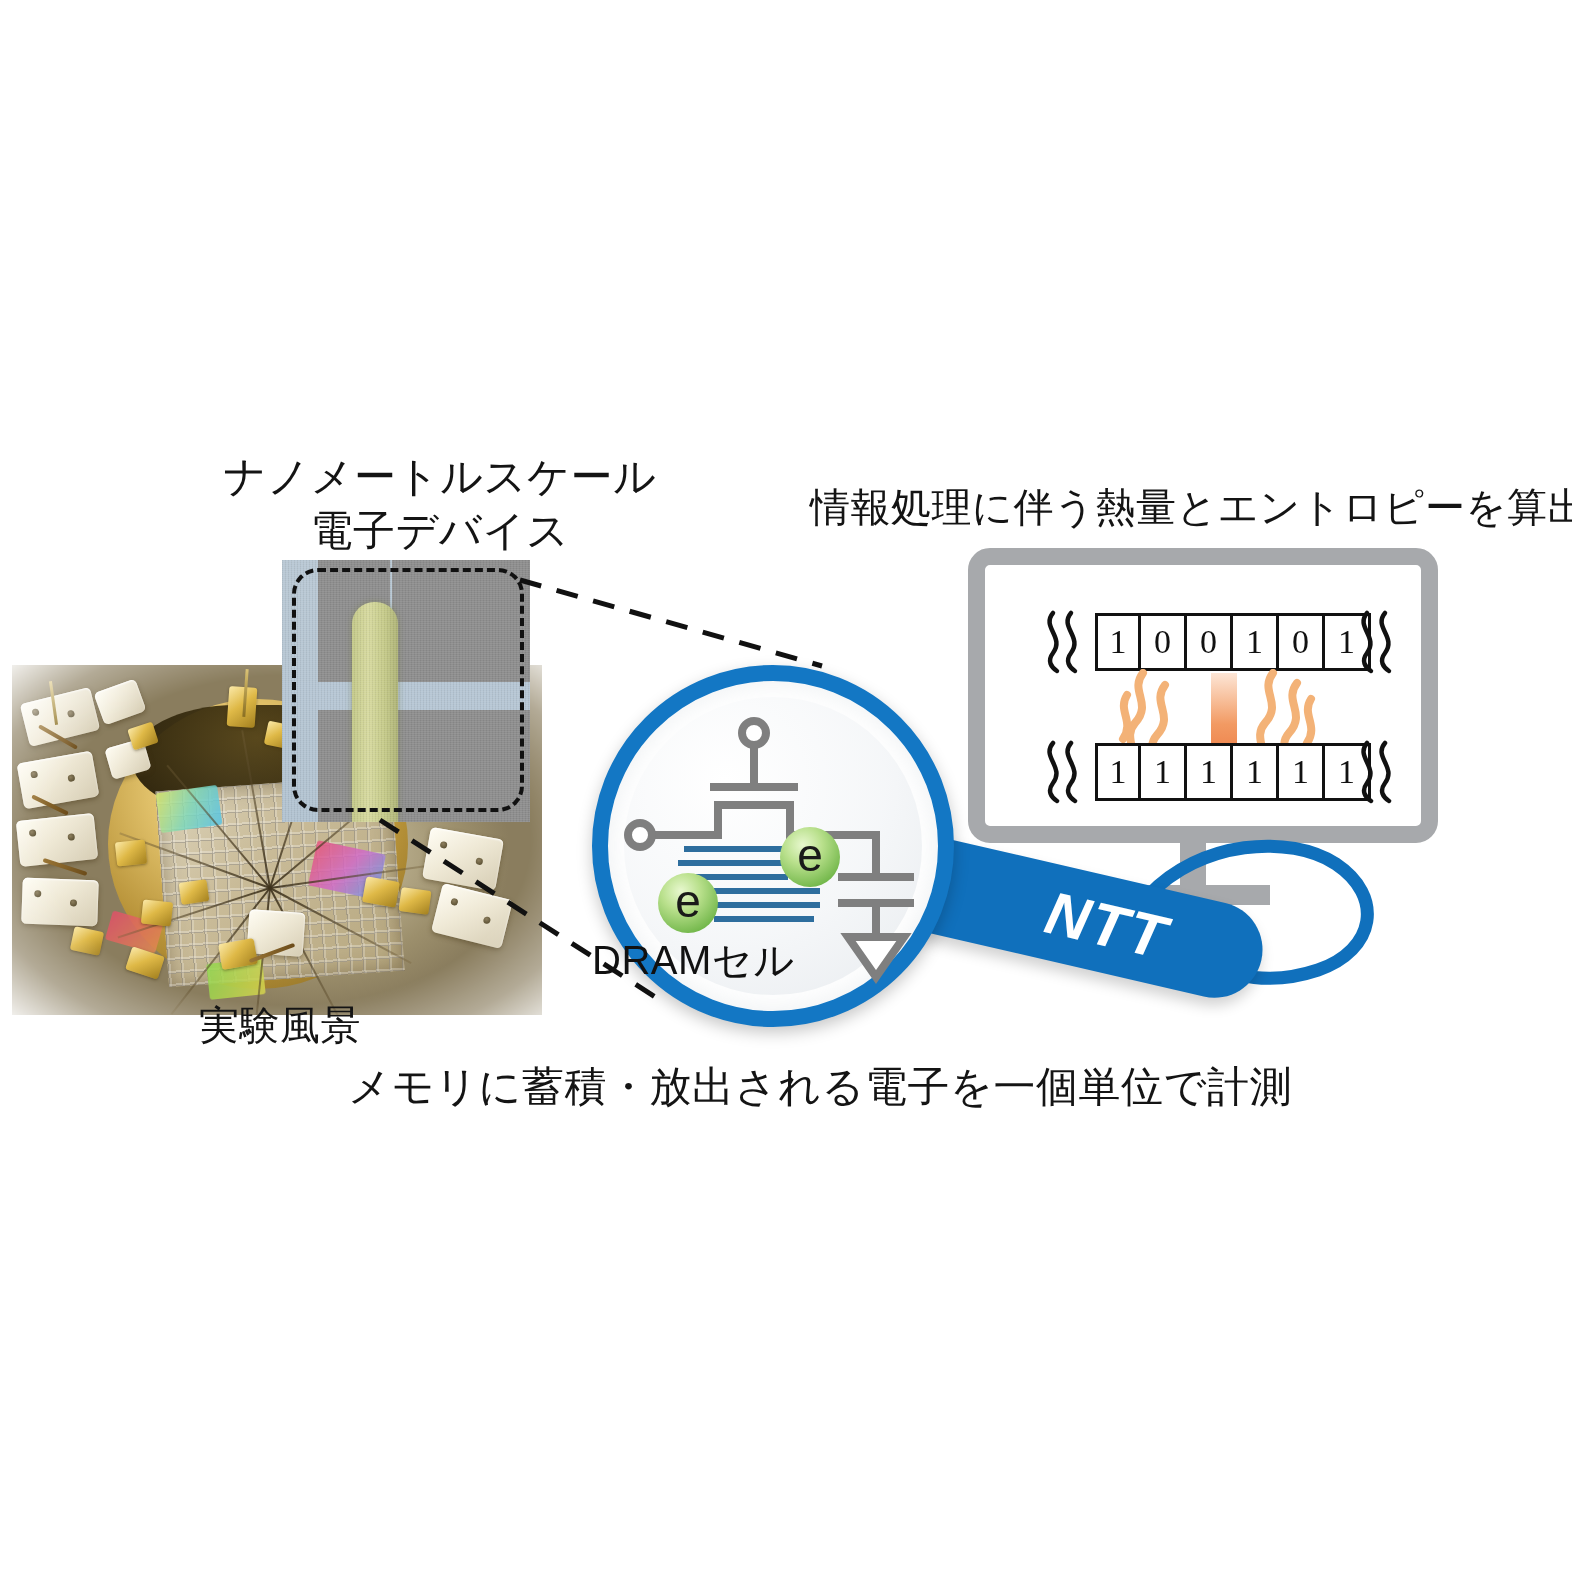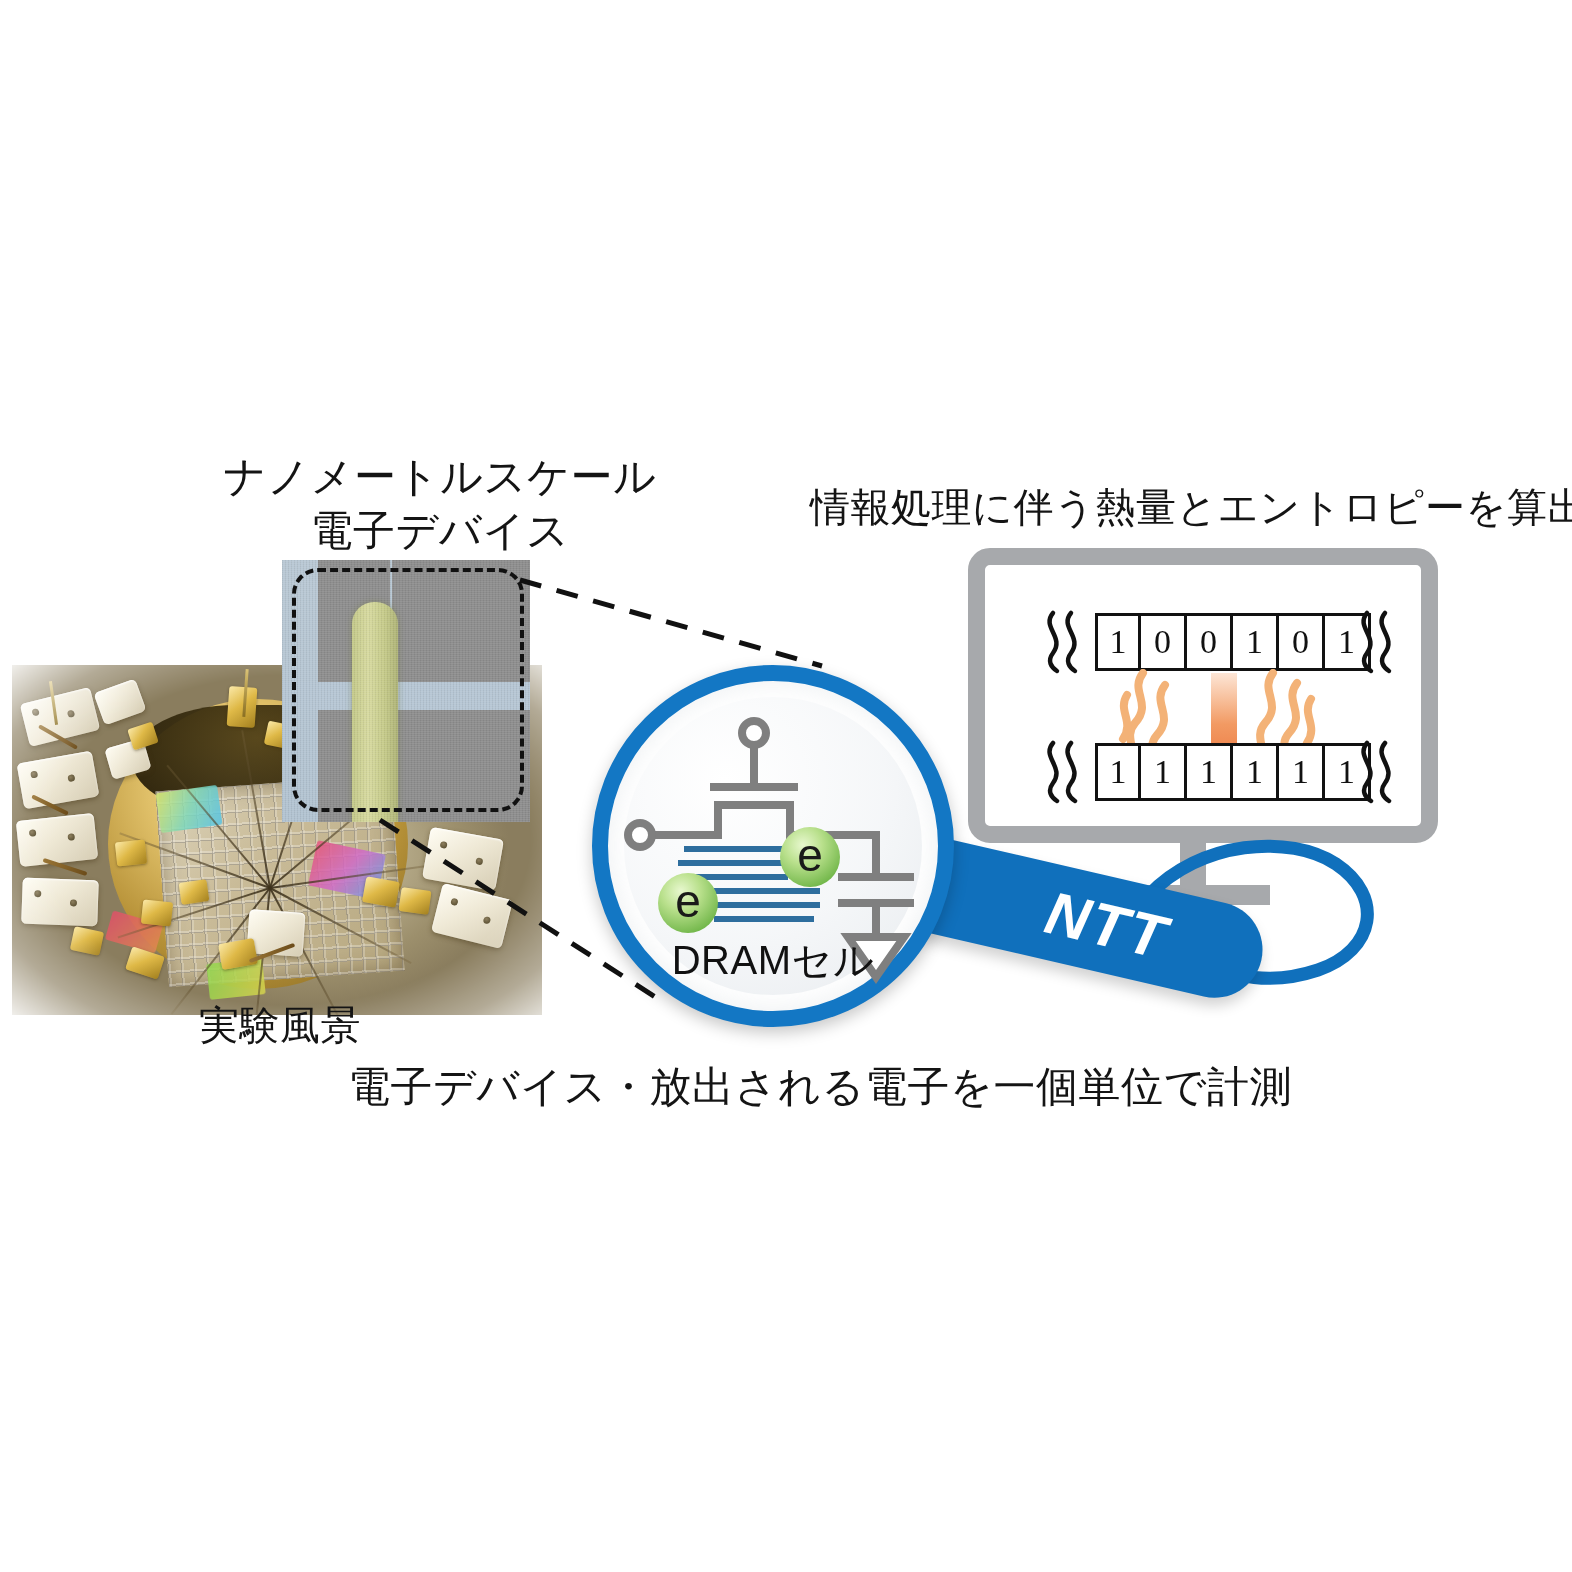--- a/index.html
+++ b/index.html
@@ -120,21 +120,21 @@
   
   #mag{position:absolute;left:592px;top:665px;width:362px;height:362px;}
   #magcircle{
     position:absolute;inset:0;border-radius:50%;
     border:16px solid #1377c4;background:#ffffff;box-sizing:border-box;
     box-shadow:0 6px 16px rgba(0,0,0,.22), inset 0 0 26px rgba(170,180,190,.22);
   }
   #magglass{position:absolute;left:16px;top:16px;right:16px;bottom:16px;border-radius:50%;
     background:radial-gradient(circle at 34% 28%,rgba(255,255,255,.95) 0%,rgba(244,246,248,.9) 55%,rgba(228,232,236,.85) 100%);}
   #circuit{position:absolute;inset:0;}
-  #dramlabel{position:absolute;left:0;top:268px;width:362px;text-align:center;
+  #dramlabel{position:absolute;left:0;top:268px;width:362px;
     font-size:40px;color:#111;letter-spacing:.5px;}
 
   
   #handle{position:absolute;left:930px;top:836px;width:340px;height:96px;
     transform:rotate(13deg);transform-origin:0 50%;}
   #handlebody{position:absolute;left:0;top:0;width:340px;height:96px;
     background:#1070bc;border-radius:0 48px 48px 0;
     box-shadow:0 8px 14px rgba(0,0,0,.18);}
   #handlenotch{position:absolute;left:-34px;top:14px;width:60px;height:68px;background:#1070bc;}
   #nttText{position:absolute;left:120px;top:14px;width:190px;text-align:left;
@@ -407,15 +407,15 @@
 
   <div class="cap" id="label-nano">
     <div>ナノメートルスケール</div>
     <div>電子デバイス</div>
   </div>
 
   <div class="cap" id="label-right">情報処理に伴う熱量とエントロピーを算出</div>
 
   <div class="cap" id="label-photo">実験風景</div>
 
-  <div class="cap" id="label-bottom">電子デバイス・放出される電子を一個単位で計測</div>
+  <div class="cap" id="label-bottom">メモリに蓄積・放出される電子を一個単位で計測</div>
 
 </div>
 
 </body></html>

